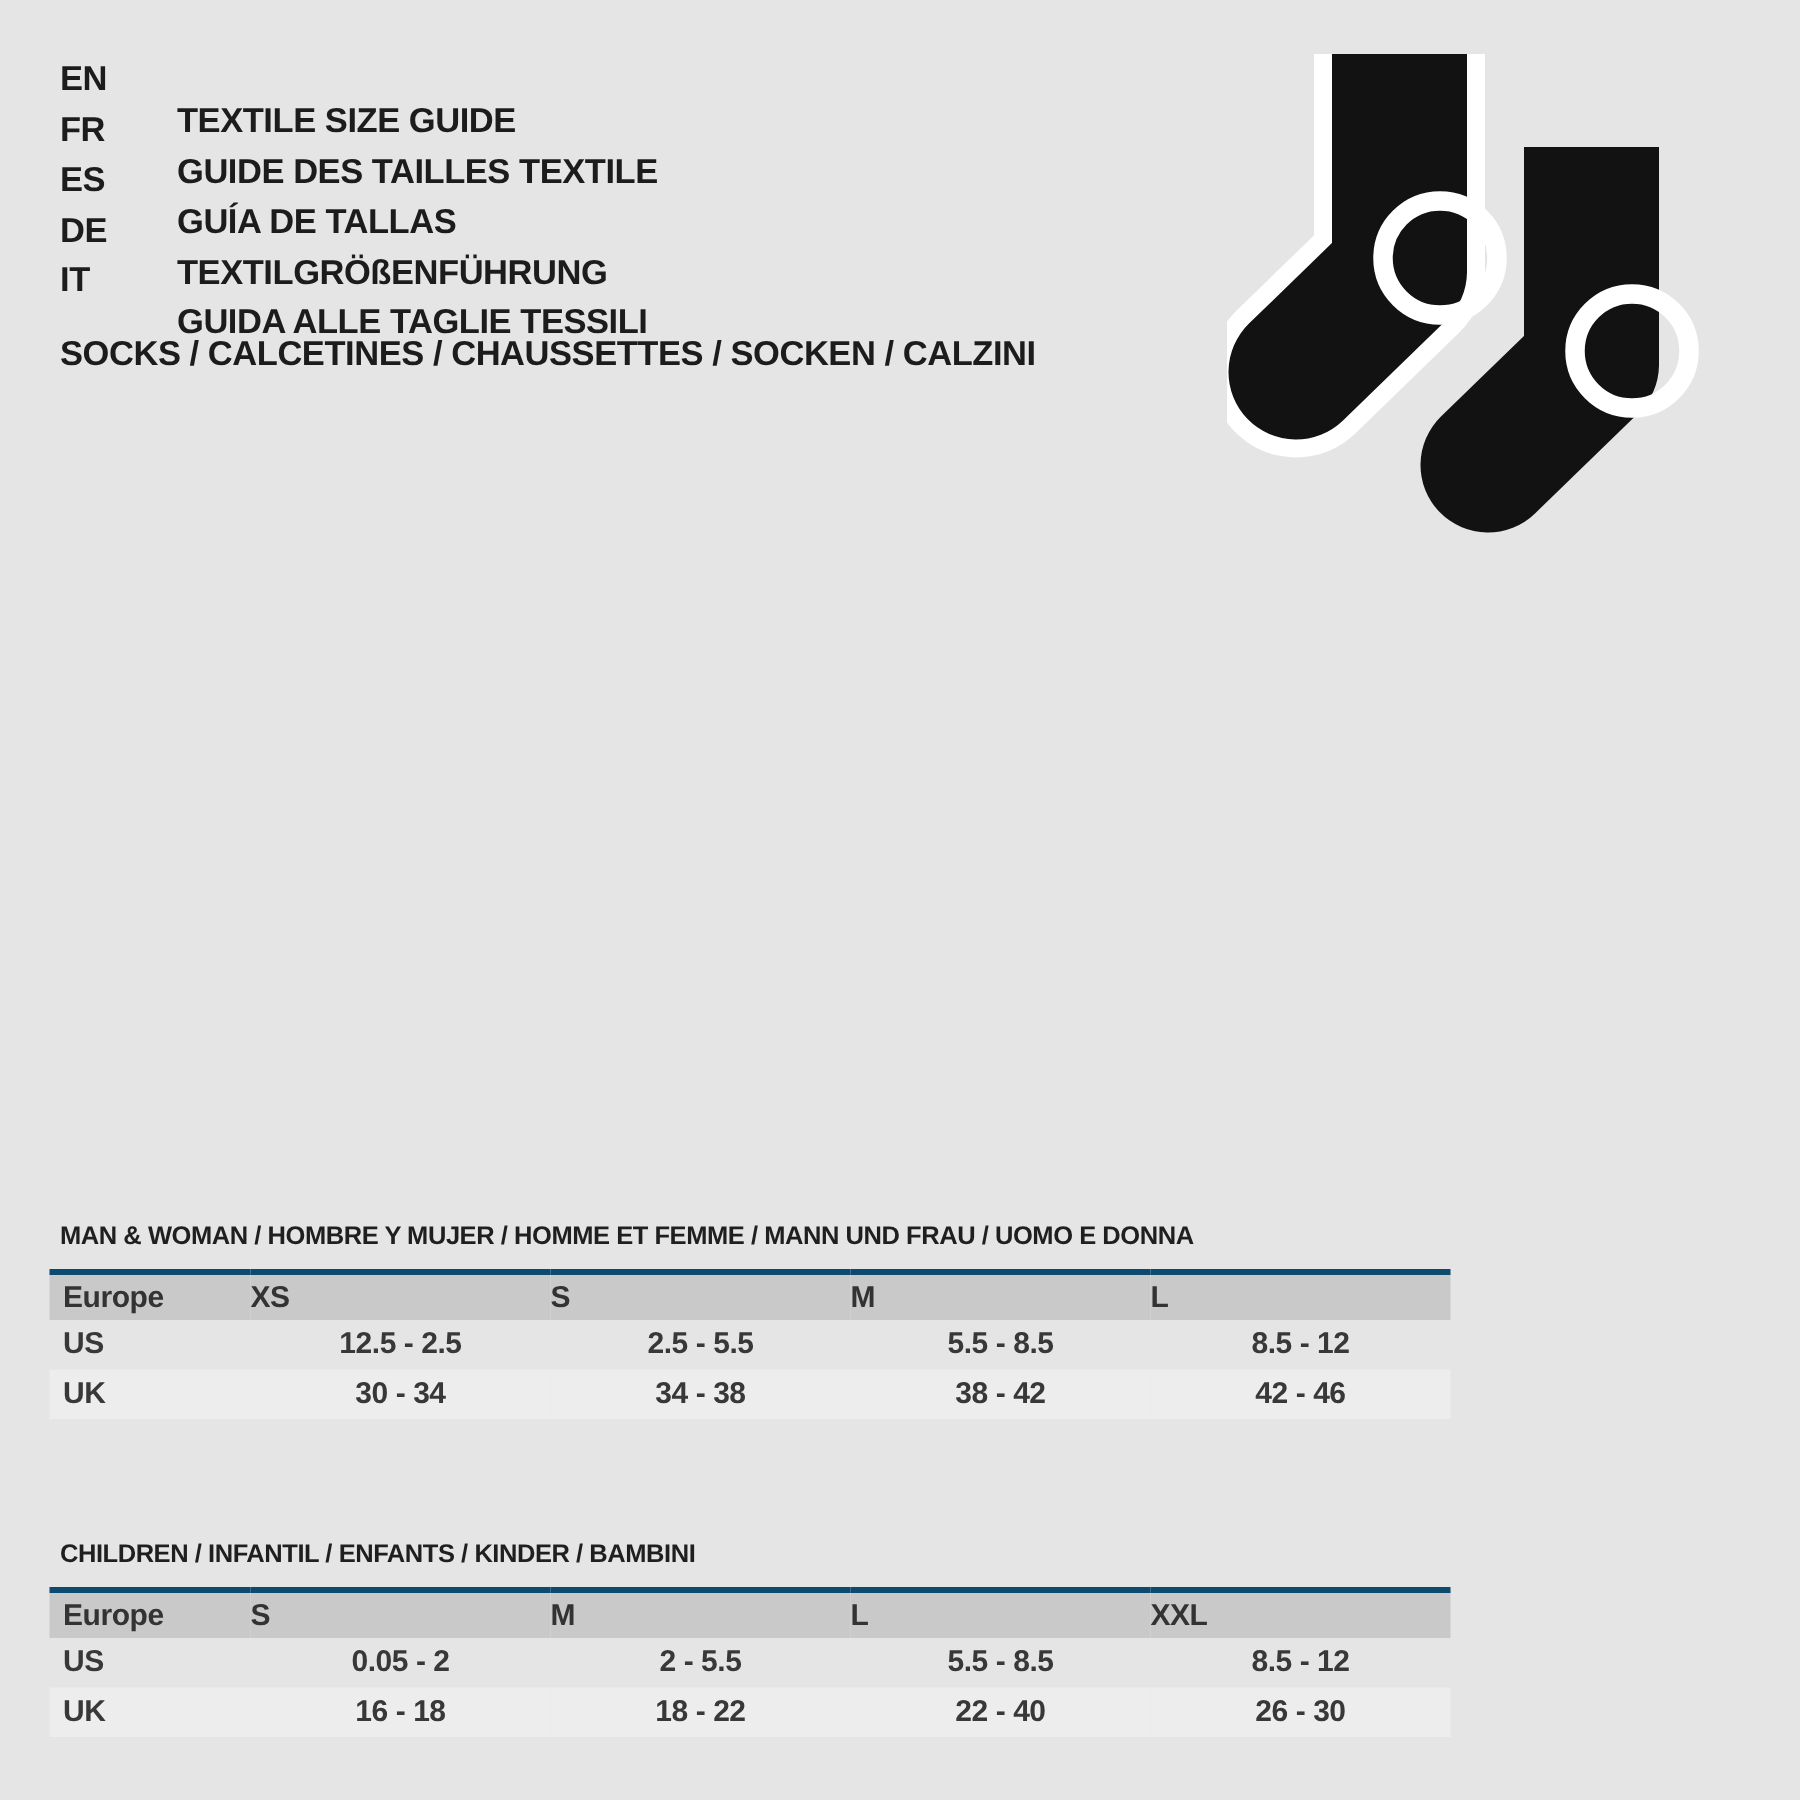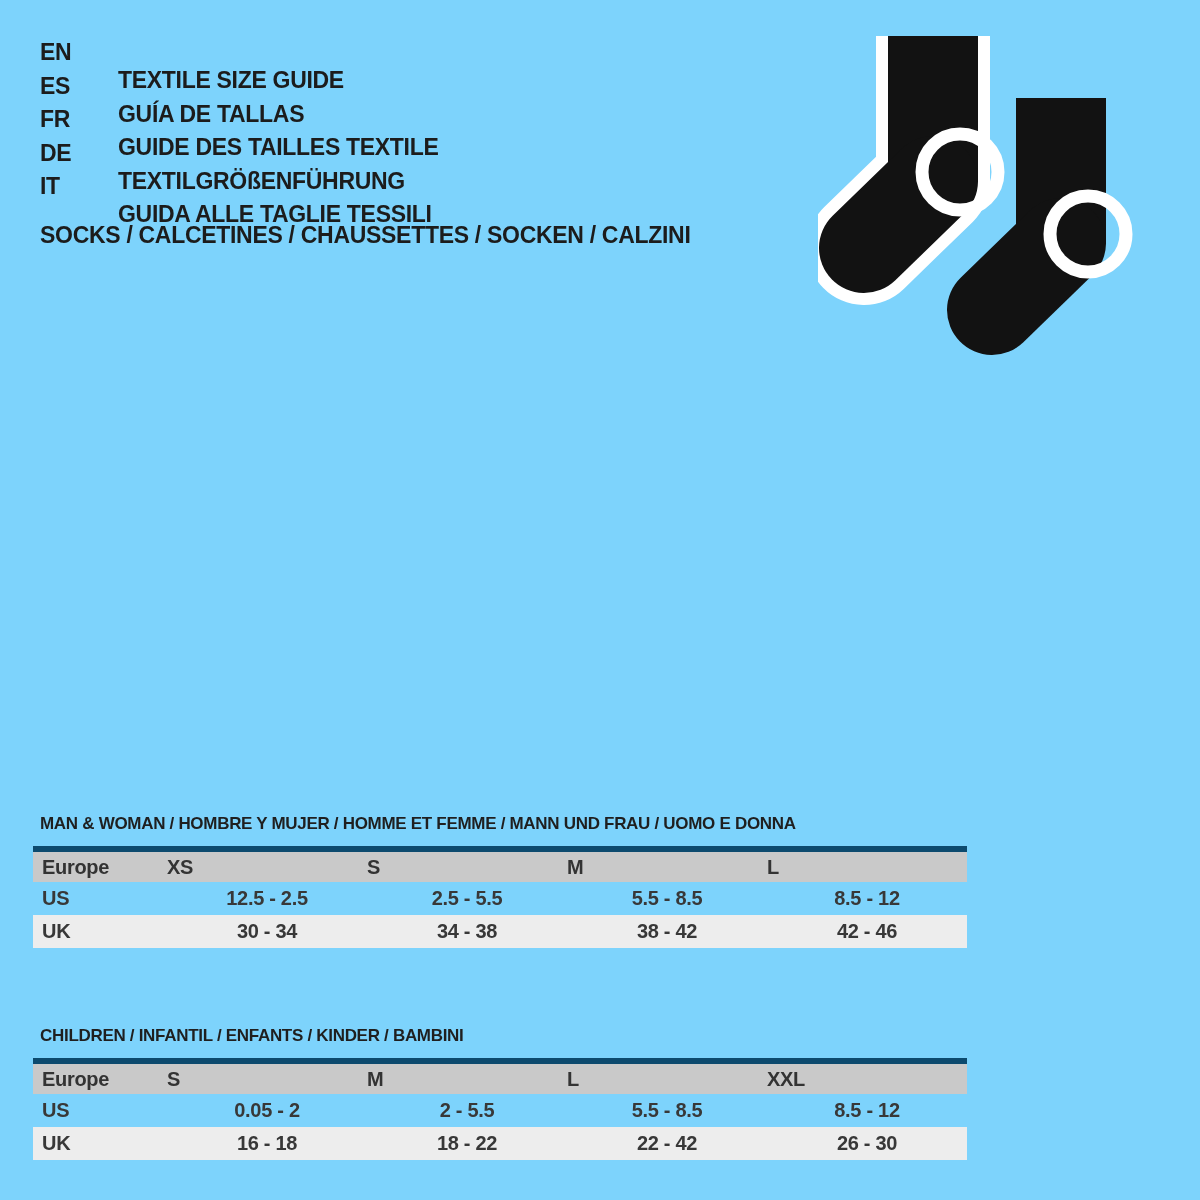--- a/index.html
+++ b/index.html
@@ -4,21 +4,21 @@
 <style>
   html, body {
     margin: 0;
     padding: 0;
     background: #ffffff;
   }
   .canvas {
     position: relative;
     width: 1200px;
     height: 1200px;
-    background: #7dd3fc;
+    background: #e5e5e5;
     overflow: hidden;
     font-family: "Liberation Sans", "DejaVu Sans", sans-serif;
     color: #1c1c1c;
   }
 
   
   .lang-list {
     position: absolute;
     left: 40px;
     top: 36px;
@@ -82,21 +82,21 @@
   table.size-table {
     border-collapse: collapse;
     width: 934px;
     table-layout: fixed;
   }
   table.size-table col.c-label { width: 134px; }
   table.size-table col.c-size  { width: 200px; }
 
   table.size-table thead tr {
     background: #c9c9c9;
-    border-top: 6px solid #0c4a6e;
+    border-top: 4px solid #0c4a6e;
   }
   table.size-table th {
     height: 30px;
     font-size: 20px;
     font-weight: 700;
     letter-spacing: -0.3px;
     color: #333333;
     text-align: left;
     padding: 0;
   }
@@ -122,26 +122,26 @@
 <body>
 
 <div class="canvas">
 
   <div class="lang-list">
     <div class="lang-row">
       <span class="lang-code">EN</span>
       <span class="lang-title">TEXTILE SIZE GUIDE</span>
     </div>
     <div class="lang-row">
+      <span class="lang-code">FR</span>
+      <span class="lang-title">GUIDE DES TAILLES TEXTILE</span>
+    </div>
+    <div class="lang-row">
       <span class="lang-code">ES</span>
       <span class="lang-title">GUÍA DE TALLAS</span>
-    </div>
-    <div class="lang-row">
-      <span class="lang-code">FR</span>
-      <span class="lang-title">GUIDE DES TAILLES TEXTILE</span>
     </div>
     <div class="lang-row">
       <span class="lang-code">DE</span>
       <span class="lang-title">TEXTILGRÖßENFÜHRUNG</span>
     </div>
     <div class="lang-row">
       <span class="lang-code">IT</span>
       <span class="lang-title">GUIDA ALLE TAGLIE TESSILI</span>
     </div>
   </div>
@@ -230,20 +230,20 @@
           <td class="row-label">US</td>
           <td>0.05 - 2</td>
           <td>2 - 5.5</td>
           <td>5.5 - 8.5</td>
           <td>8.5 - 12</td>
         </tr>
         <tr class="alt">
           <td class="row-label">UK</td>
           <td>16 - 18</td>
           <td>18 - 22</td>
-          <td>22 - 42</td>
+          <td>22 - 40</td>
           <td>26 - 30</td>
         </tr>
       </tbody>
     </table>
   </div>
 
 </div>
 
 </body></html>

